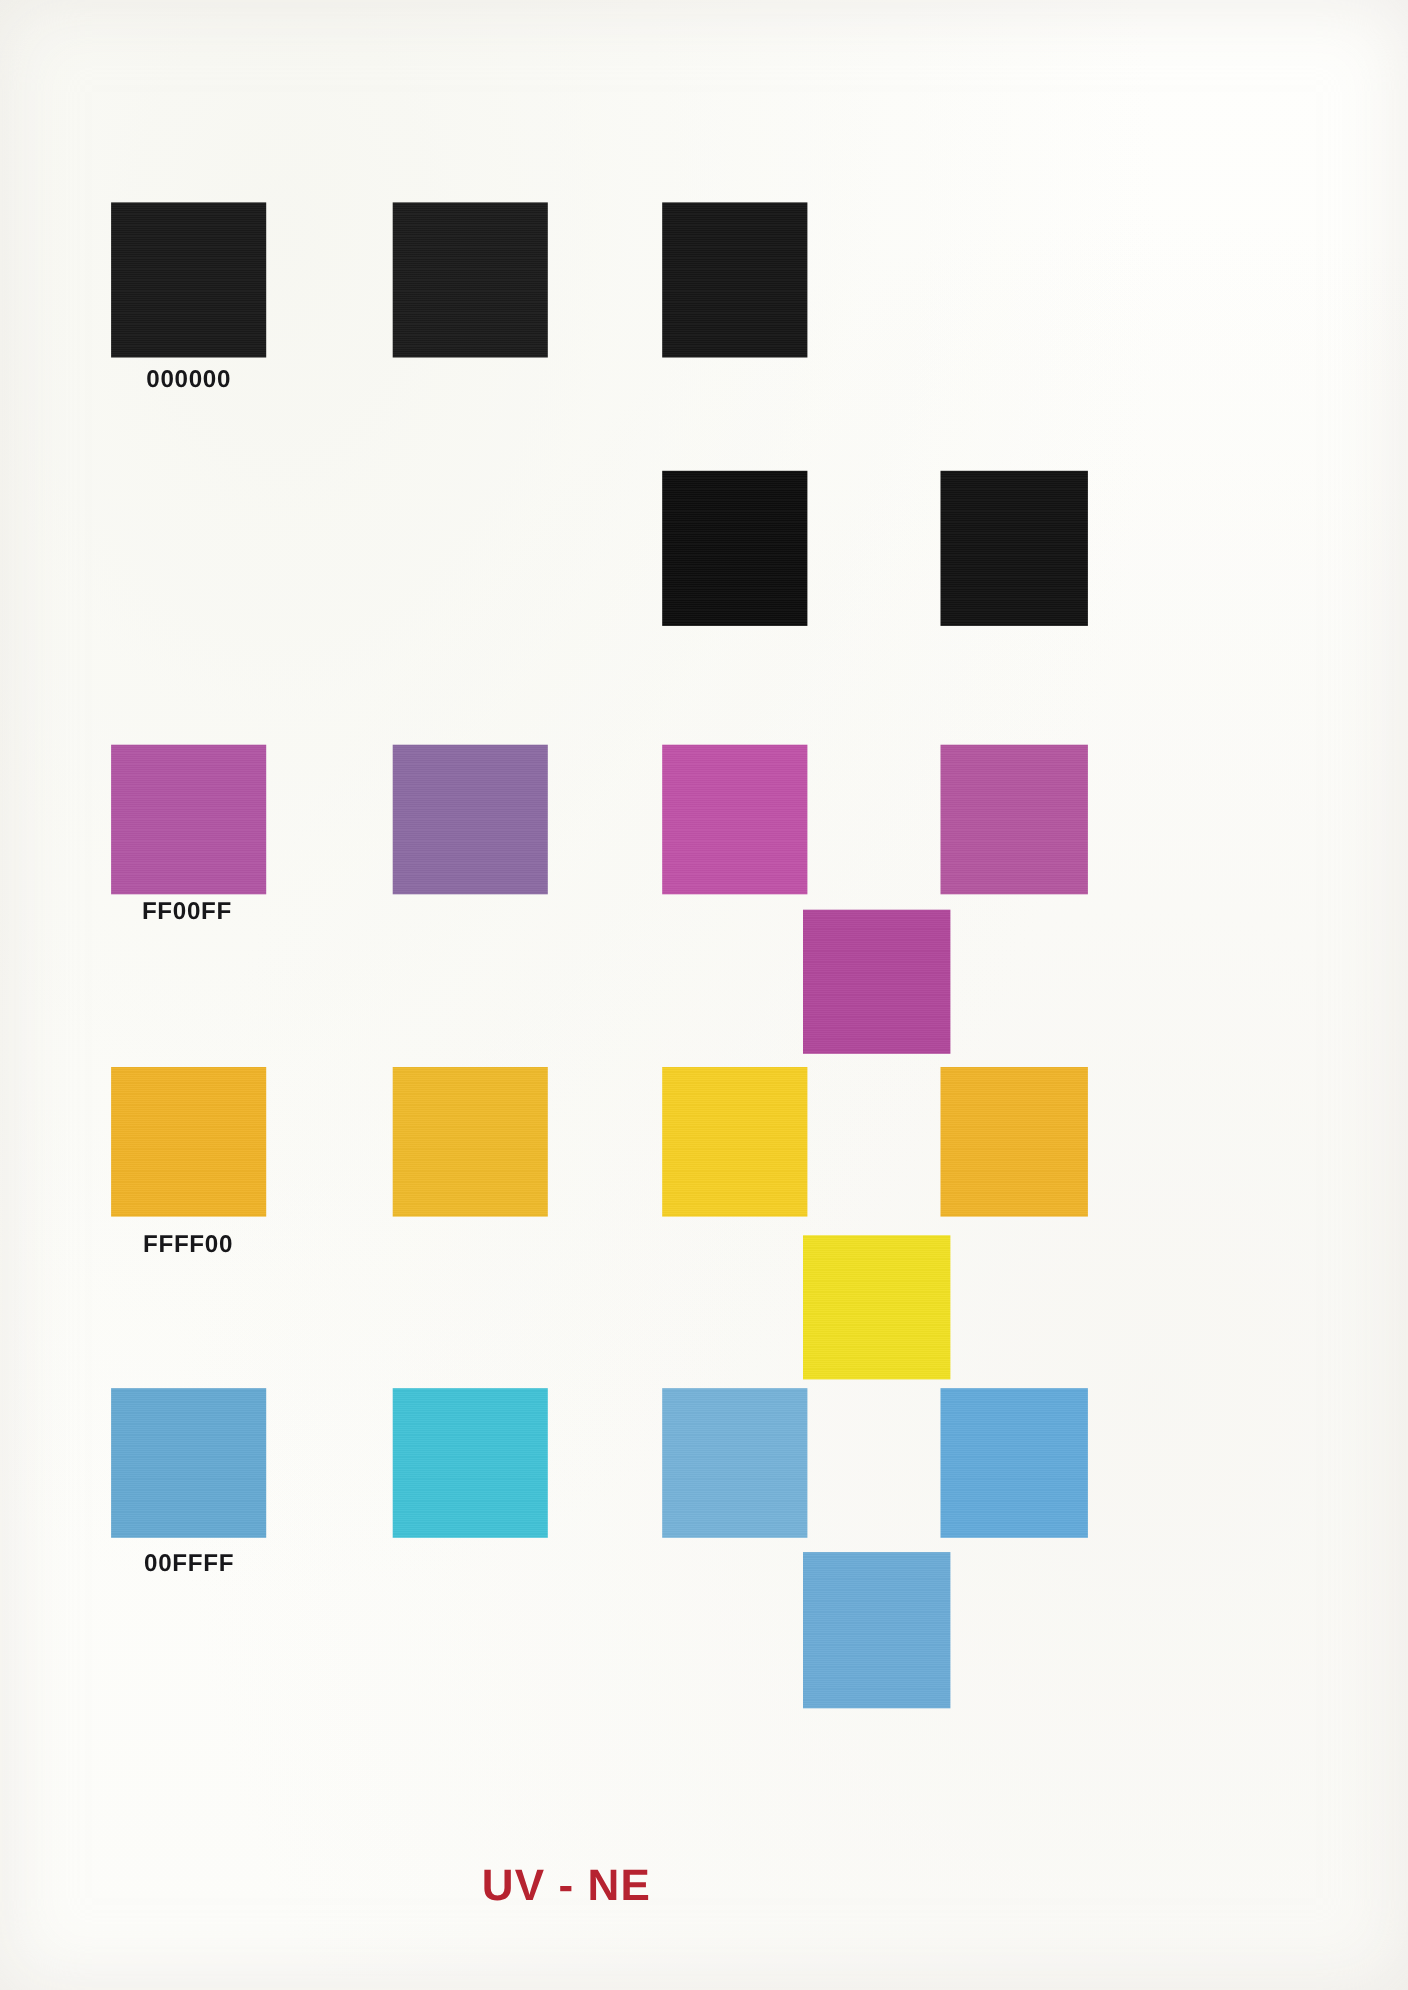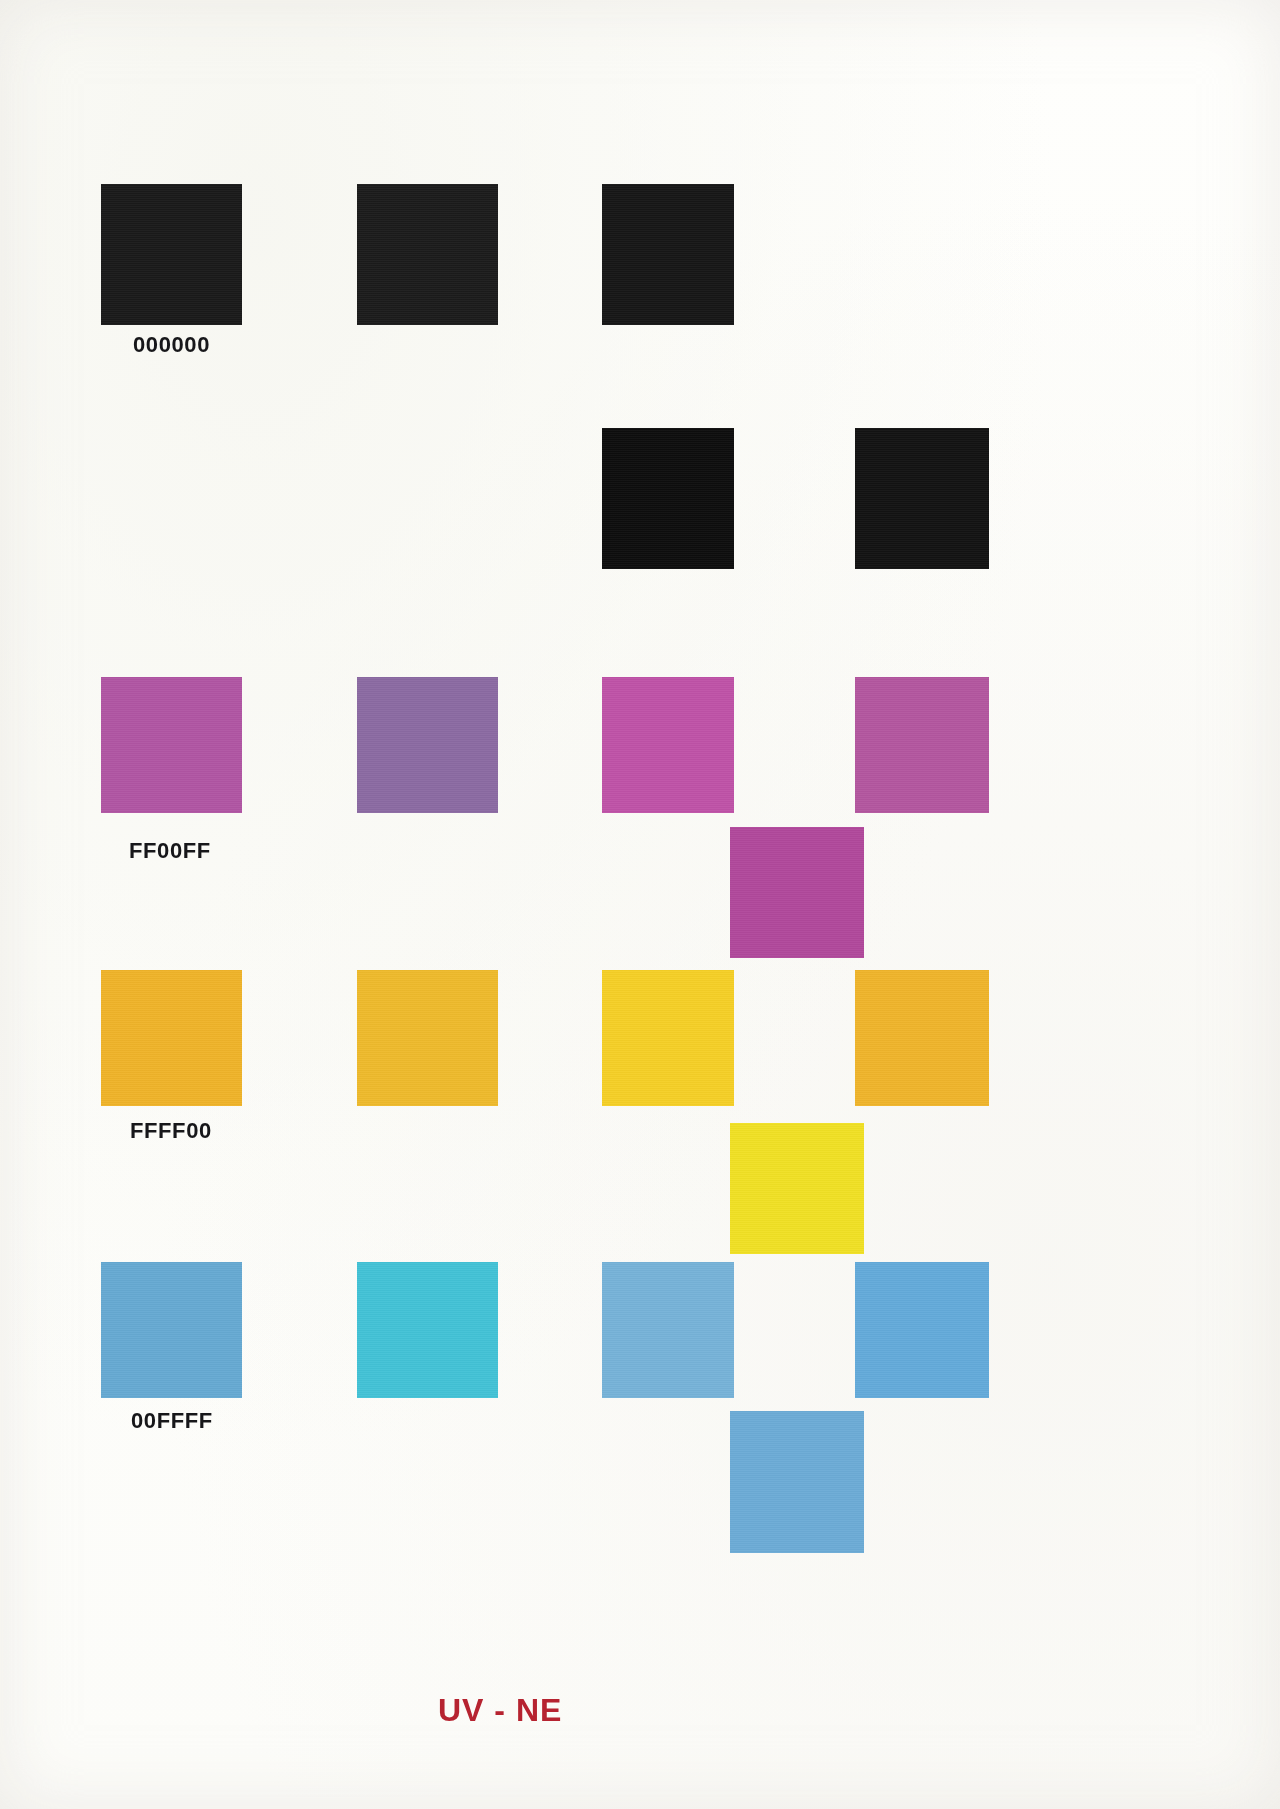--- a/index.html
+++ b/index.html
@@ -58,21 +58,21 @@
     font-family: "Liberation Sans", sans-serif;
     font-size: 22px;
     font-weight: 700;
     letter-spacing: 0.6px;
     color: #17171a;
     white-space: nowrap;
   }
   #brand-mark {
     position: absolute;
     font-family: "Liberation Sans", sans-serif;
-    font-size: 32px;
+    font-size: 40px;
     font-weight: 700;
     letter-spacing: 1px;
     color: #b62330;
     white-space: nowrap;
   }
 </style>
 </head>
 <body>
 
 <div id="sheet">
@@ -97,21 +97,21 @@
       <div class="swatch" style="left: 730px; top: 1123px; width: 134px; height: 131px; background: rgb(240, 224, 36);"></div>
       <div class="swatch" style="left: 101px; top: 1262px; width: 141px; height: 136px; background: rgb(102, 169, 210);"></div>
       <div class="swatch" style="left: 357px; top: 1262px; width: 141px; height: 136px; background: rgb(66, 194, 214);"></div>
       <div class="swatch" style="left: 602px; top: 1262px; width: 132px; height: 136px; background: rgb(118, 178, 216);"></div>
       <div class="swatch" style="left: 855px; top: 1262px; width: 134px; height: 136px; background: rgb(99, 170, 218);"></div>
       <div class="swatch" style="left: 730px; top: 1411px; width: 134px; height: 142px; background: rgb(108, 171, 214);"></div>
     </div>
 
   <div id="label-layer">
       <div class="hex-label" style="left: 133px; top: 332px; color: rgb(23, 23, 26);">000000</div>
-      <div class="hex-label" style="left: 129px; top: 838px; color: rgb(23, 23, 26);">FF00FF</div>
+      <div class="hex-label" style="left: 129px; top: 815px; color: rgb(23, 23, 26);">FF00FF</div>
       <div class="hex-label" style="left: 130px; top: 1118px; color: rgb(23, 23, 26); text-align: center;">FFFF00</div>
       <div class="hex-label" style="left: 131px; top: 1408px; color: rgb(23, 23, 26); text-align: right;">00FFFF</div>
     </div>
 
   <div id="brand-mark" style="left: 438px; top: 1692px; color: rgb(182, 35, 48);">UV - NE</div>
 
   <div id="edge-shadow"></div>
 
 </div>
 

